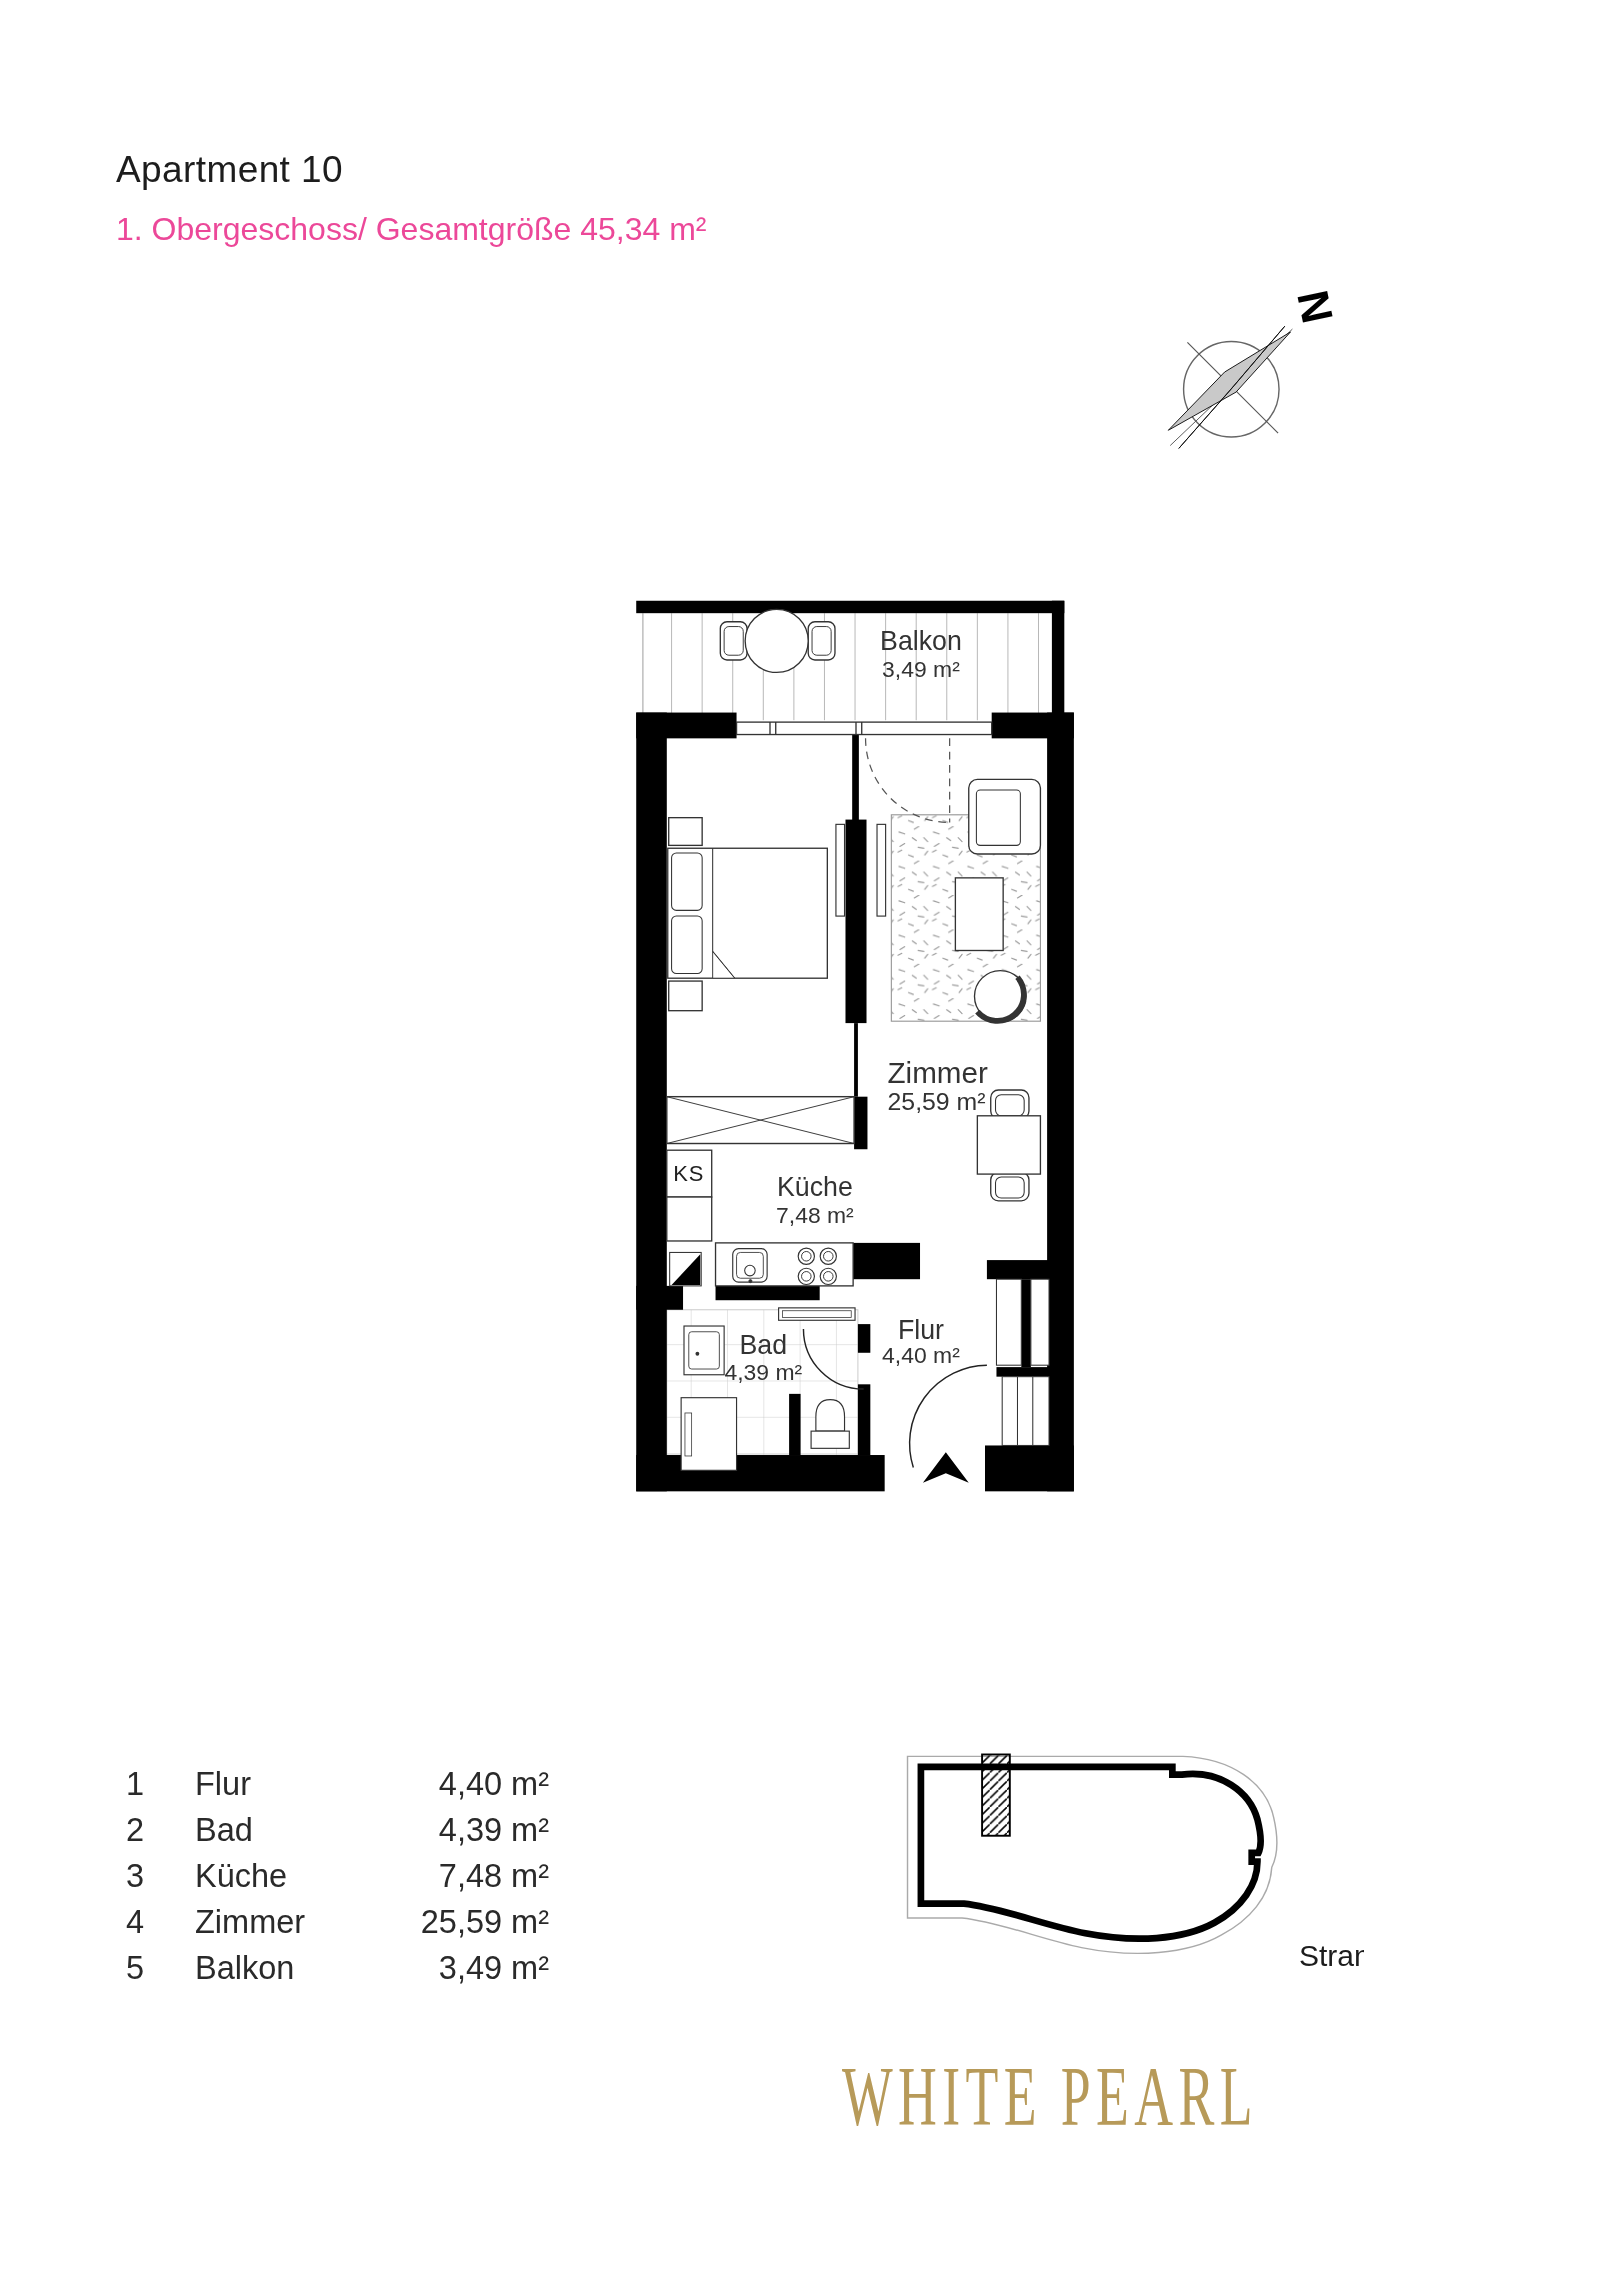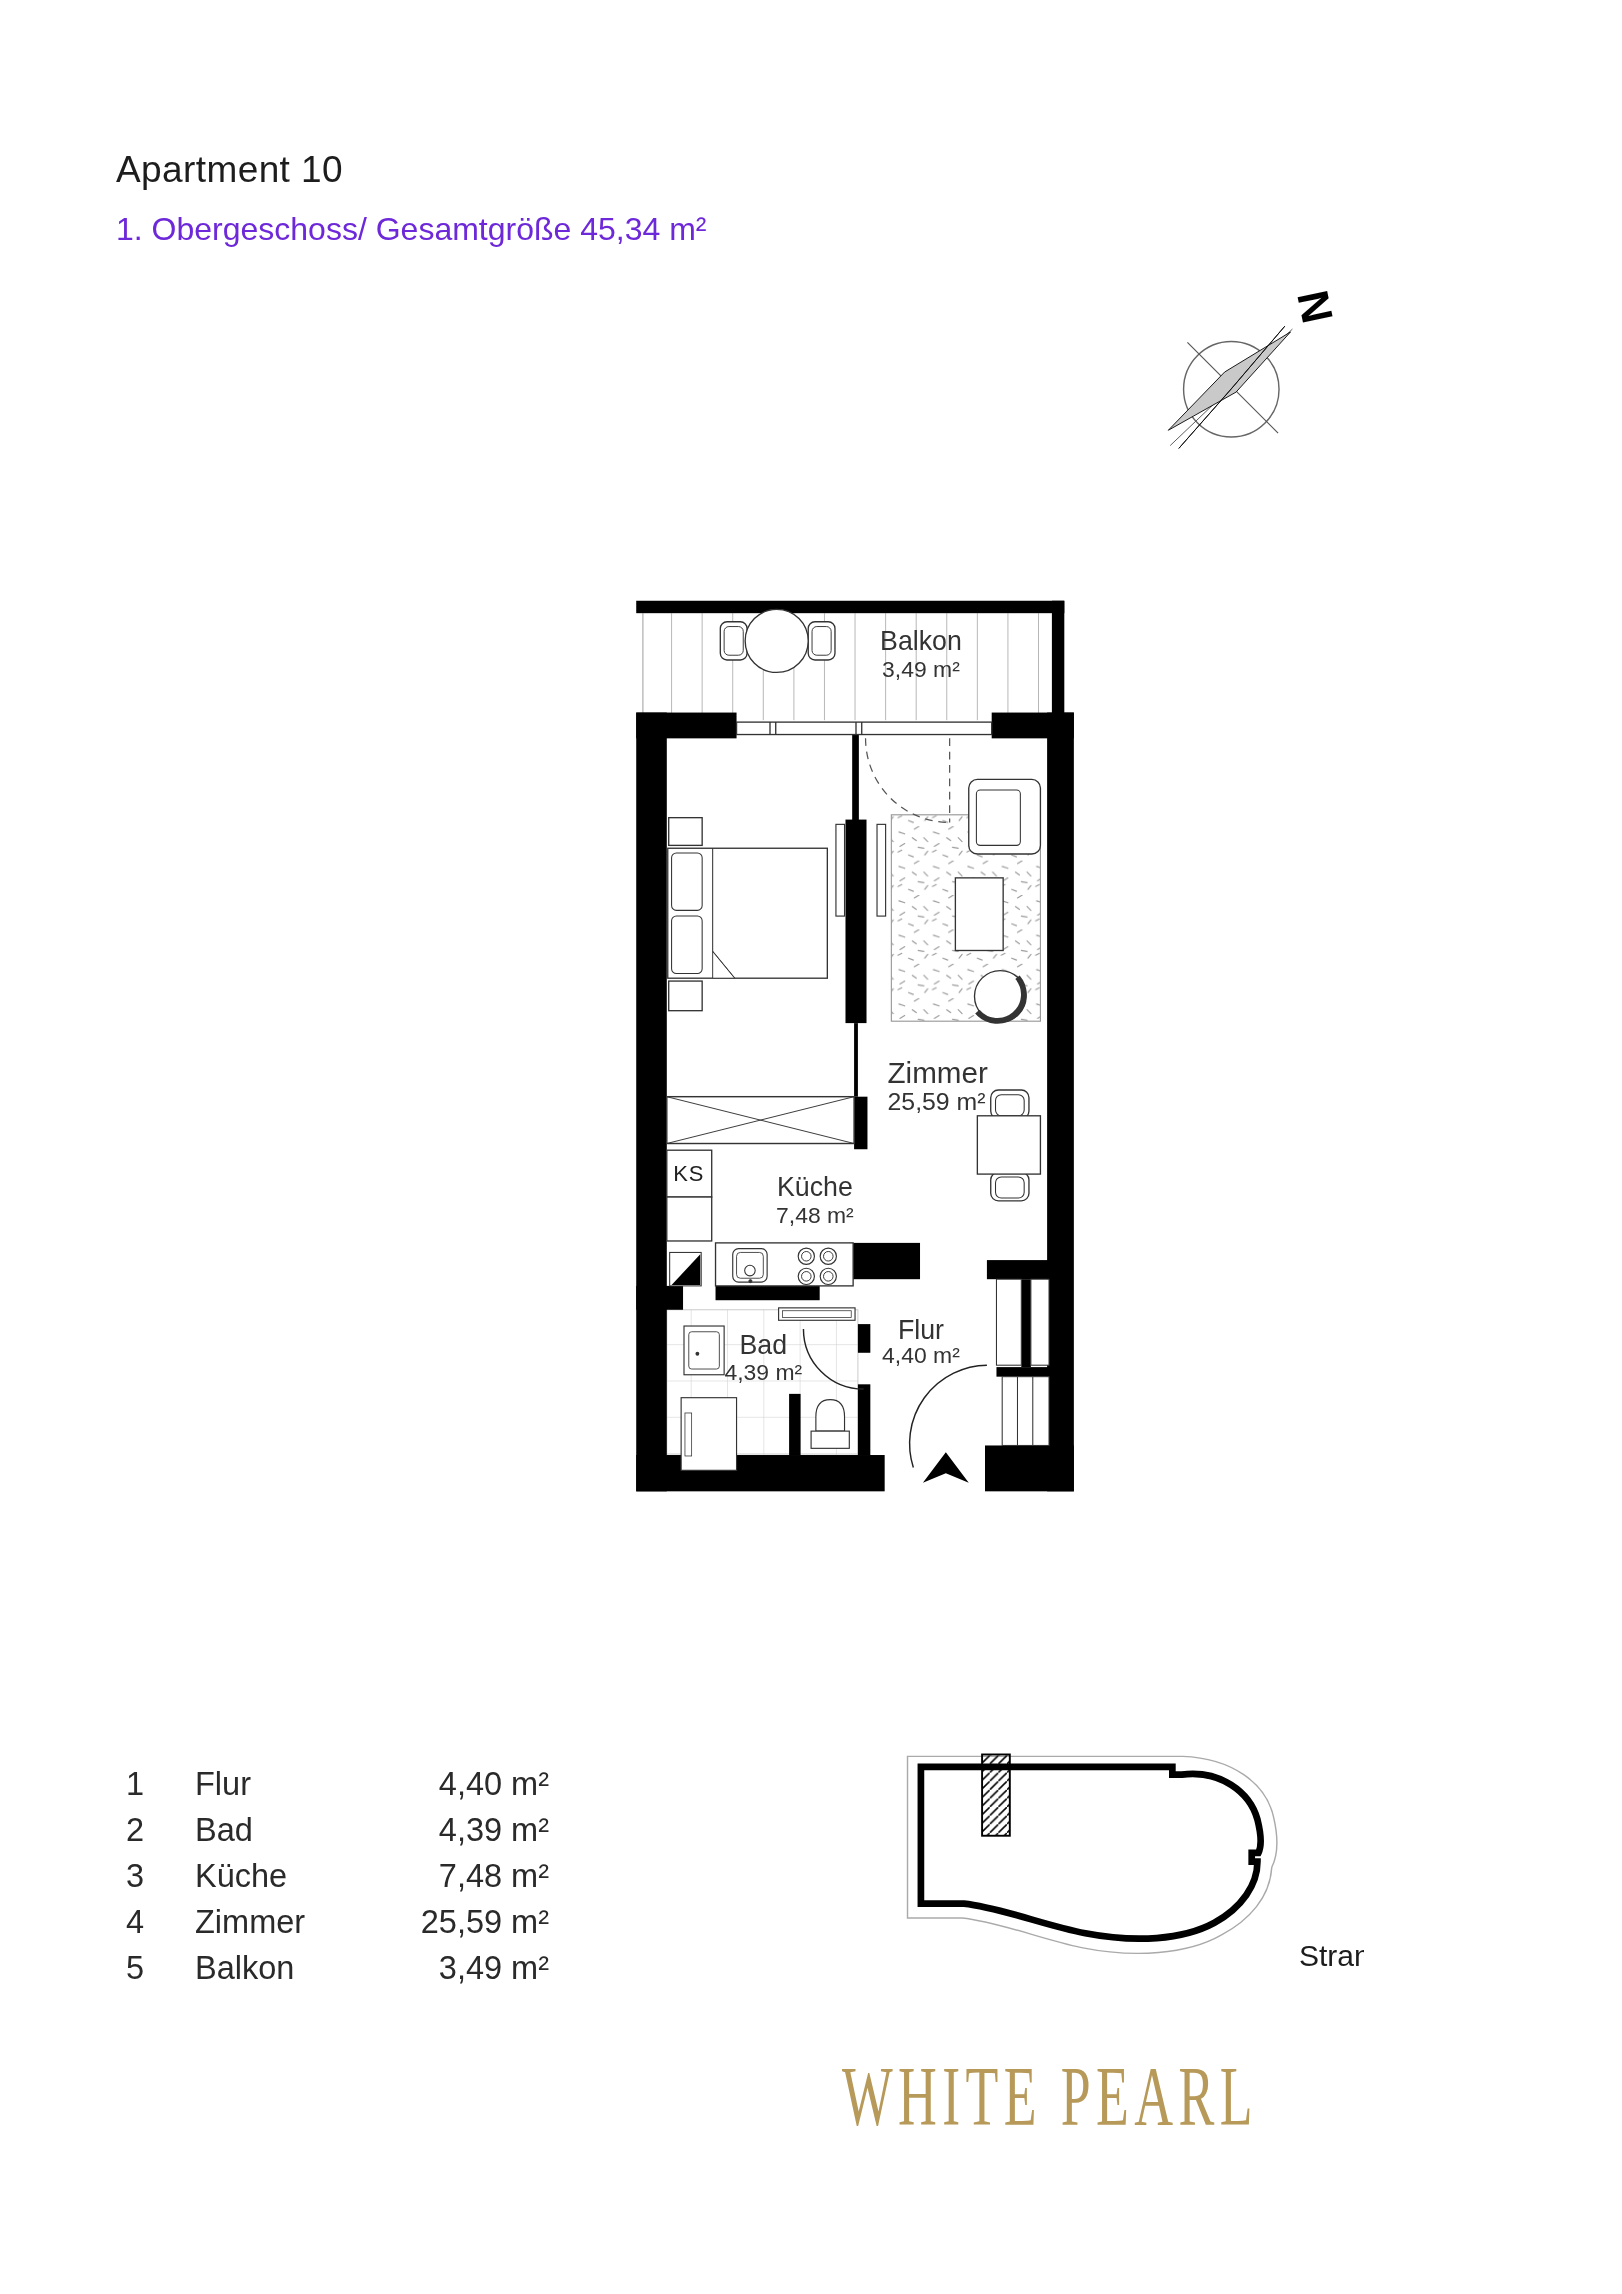--- a/index.html
+++ b/index.html
@@ -1,21 +1,21 @@
 <!DOCTYPE html>
 <html><head>
 <meta charset="utf-8">
 <style>
   html,body { margin:0; padding:0; background:#ffffff; }
   body { width:1622px; height:2294px; font-family:"Liberation Sans", sans-serif; }
   .page { position:relative; width:1364px; height:2294px; overflow:hidden; background:#fff; }
   .abs { position:absolute; }
 
   .title    { left:116px; top:149px; font-size:37px; font-weight:500; color:#1d1d1d; letter-spacing:0.4px; }
-  .subtitle { left:116px; top:211px; font-size:32px; font-weight:400; color:#6d28d9;text-align:center; }
+  .subtitle { left:116px; top:211px; font-size:32px; font-weight:400; color:#ec4899;text-align:center; }
 
   .legend { left:126px; top:1761px; width:423px; color:#2a2a2a; }
   .legend-row { display:flex; align-items:center; height:46px; font-size:32.5px; }
   .l-num  { width:69px; }
   .l-name { flex:1; }
   .l-area { text-align:right; white-space:nowrap; }
 
   .strand { left:1275px; top:1939px; font-size:30px; color:#1d1d1d; display:flex; align-items:center;margin-left:24px; }
   .strand-arrow { font-size:32.5px; line-height:1; transform:translateY(-1px); }
 

